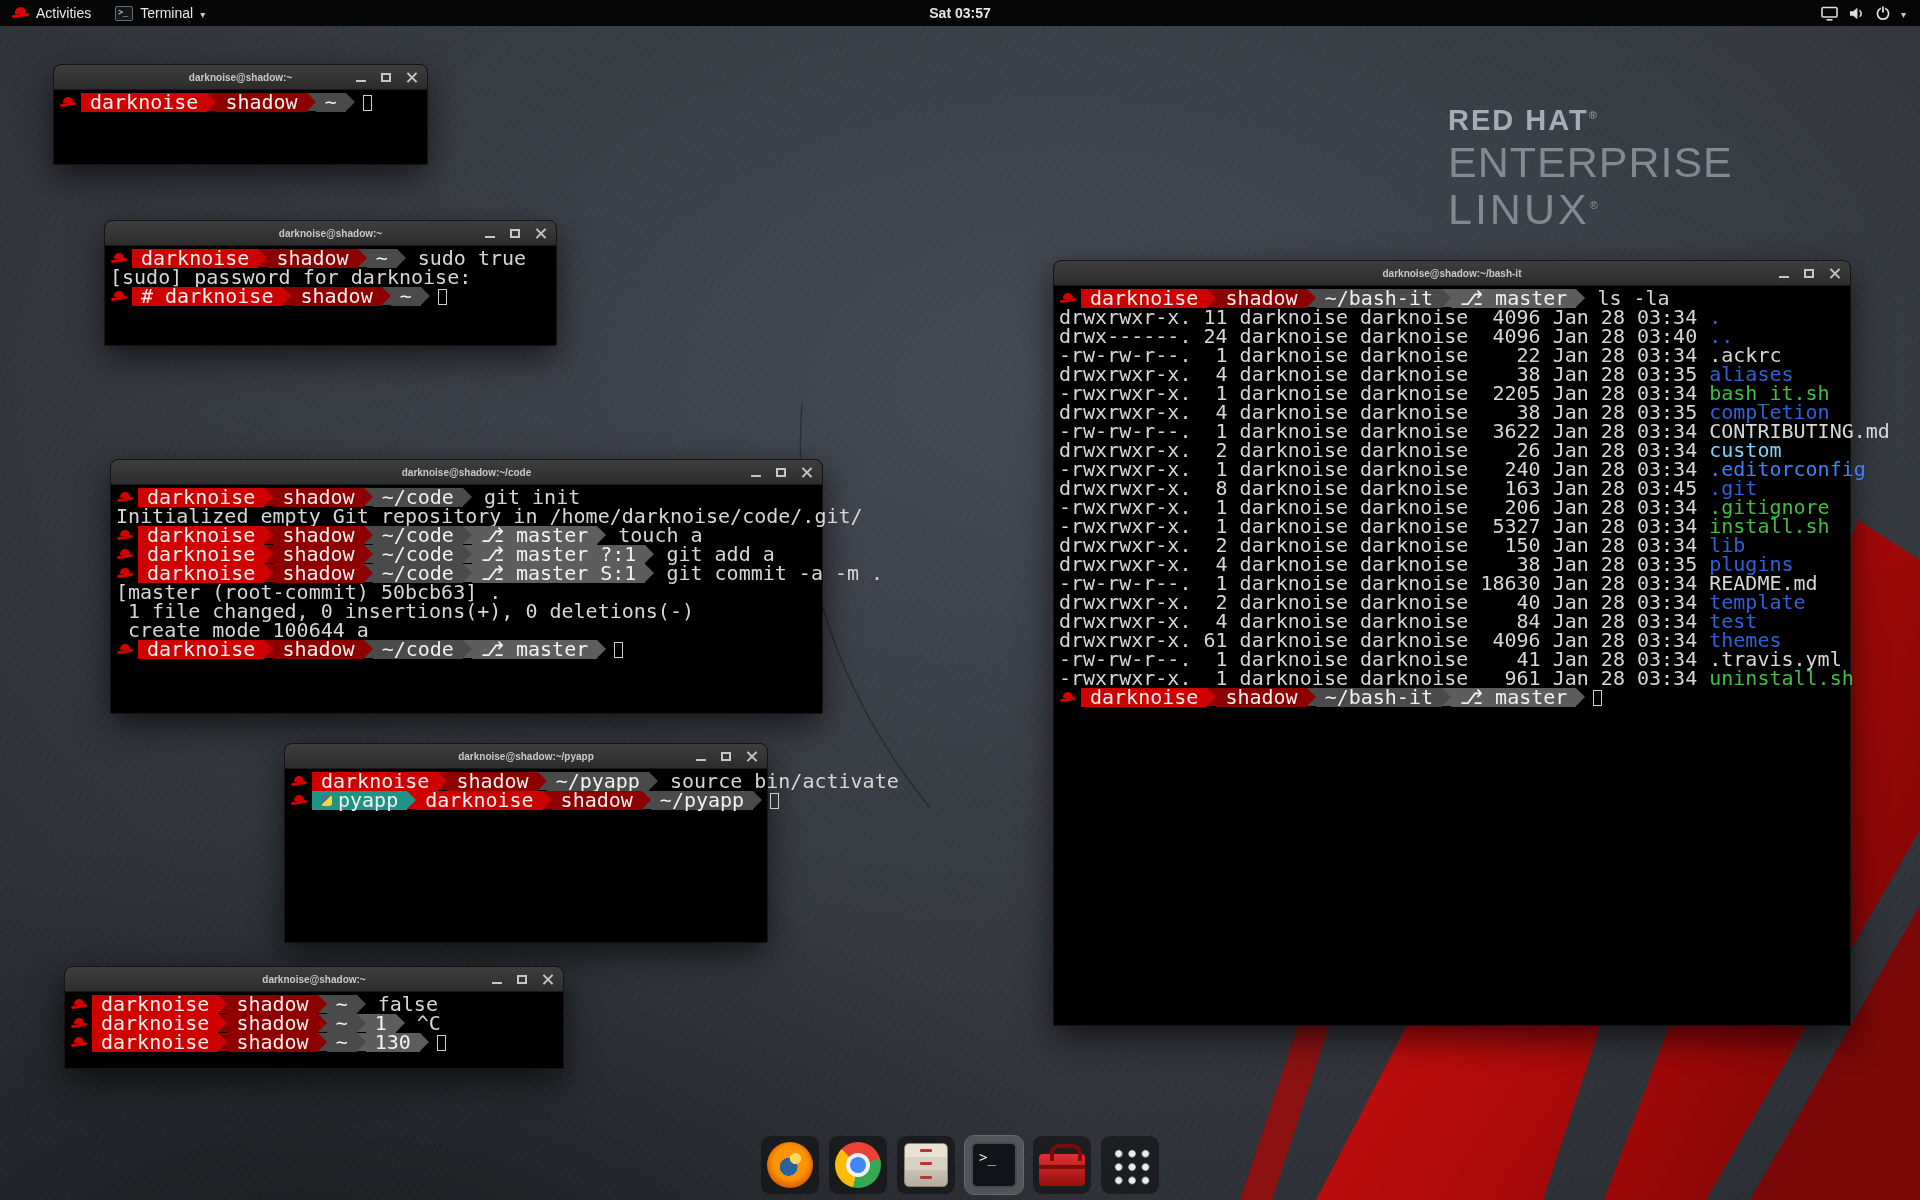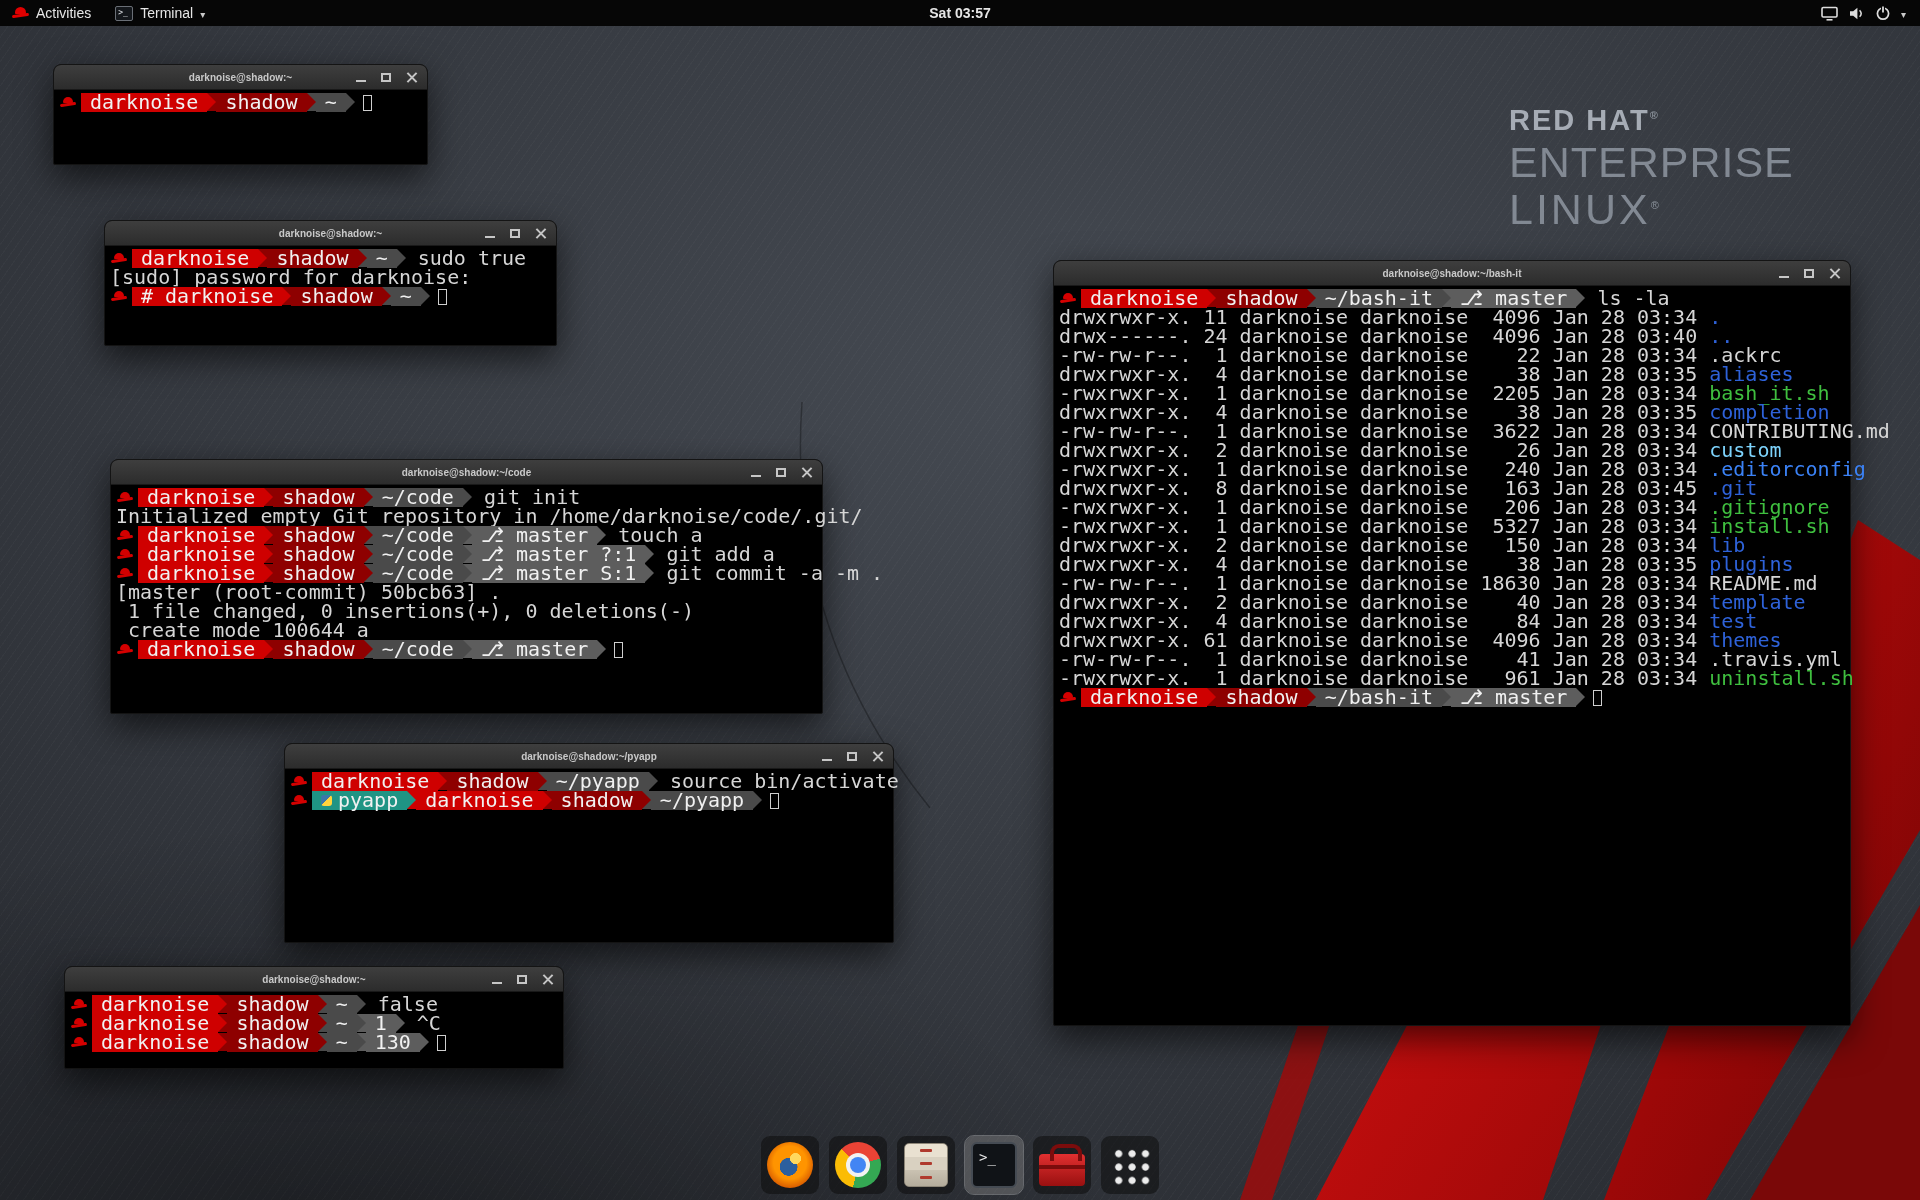--- a/index.html
+++ b/index.html
@@ -23,21 +23,21 @@
   .tb-hat::after { content:""; position:absolute; left:0; top:8px; width:17px; height:3px; background:#e00000; border-radius:2px; transform:rotate(-8deg); }
   .tb-termicon { display:inline-flex; align-items:flex-start; width:18px; height:15px; background:#14171b;
     border:1px solid #6a6f76; border-radius:2px; color:#dfe2e6; font-family:"DejaVu Sans Mono",monospace;
     font-size:8px; line-height:9px; padding:1px 2px; }
   .tb-caret::after { content:"▾"; font-size:10px; color:#c9c9c9; }
   .tb-clock { position:absolute; left:50%; transform:translateX(-50%); font-weight:bold; font-size:14px; }
   .tb-right { position:absolute; right:6px; top:0; height:100%; display:flex; align-items:center; gap:10px; padding:0 8px; }
   .tb-right svg { display:block; }
 
   
-  #brand { position:absolute; left:1509px; top:106px; z-index:2; line-height:1.0; }
+  #brand { position:absolute; left:1448px; top:106px; z-index:2; line-height:1.0; }
   .brand-l1 { font-size:29px; font-weight:bold; color:#a6acb5; letter-spacing:2px; }
   .brand-l1 sup, .brand-l3 sup { font-size:11px; color:#8b929b; }
   .brand-l2 { font-size:43px; color:#828993; letter-spacing:1px; margin-top:6px; }
   .brand-l3 { font-size:43px; color:#828993; letter-spacing:3px; margin-top:4px; }
 
   
   #windows-root { position:absolute; inset:0; z-index:10; }
   .term-window { position:absolute; background:#000; border:1px solid #141414;
     border-radius:8px 8px 2px 2px; box-shadow:0 12px 34px rgba(0,0,0,0.62); }
   .titlebar { height:25px; background:linear-gradient(#3e3e3e,#2c2c2c); border-radius:7px 7px 0 0;
@@ -307,21 +307,21 @@
           <span class="pseg" style="background: rgb(142, 0, 0);"><span>shadow</span></span>
           <span class="parrow" style="border-left-color: rgb(142, 0, 0); background: rgb(74, 74, 74);"></span>
           <span class="pseg" style="background: rgb(74, 74, 74);"><span>~/code</span></span>
           <span class="parrow" style="border-left-color: rgb(74, 74, 74); background: rgb(93, 93, 93);"></span>
           <span class="pseg" style="background: rgb(93, 93, 93);"><span>⎇ master</span></span>
           <span class="parrow" style="border-left-color: rgb(93, 93, 93);"></span>
           <span class="tcursor"></span>
         </div>
       </div>
     </div>
-    <div class="term-window" style="left: 284px; top: 743px; width: 610px; height: 200px; z-index: 13;">
+    <div class="term-window" style="left: 284px; top: 743px; width: 484px; height: 200px; z-index: 13;">
       <div class="titlebar">
         <span class="title">darknoise@shadow:~/pyapp</span>
         <div class="win-buttons">
           <span class="wbtn btn-min"></span>
           <span class="wbtn btn-max"></span>
           <span class="wbtn btn-close"></span>
         </div>
       </div>
       <div class="term-body">
         <div class="tline">

